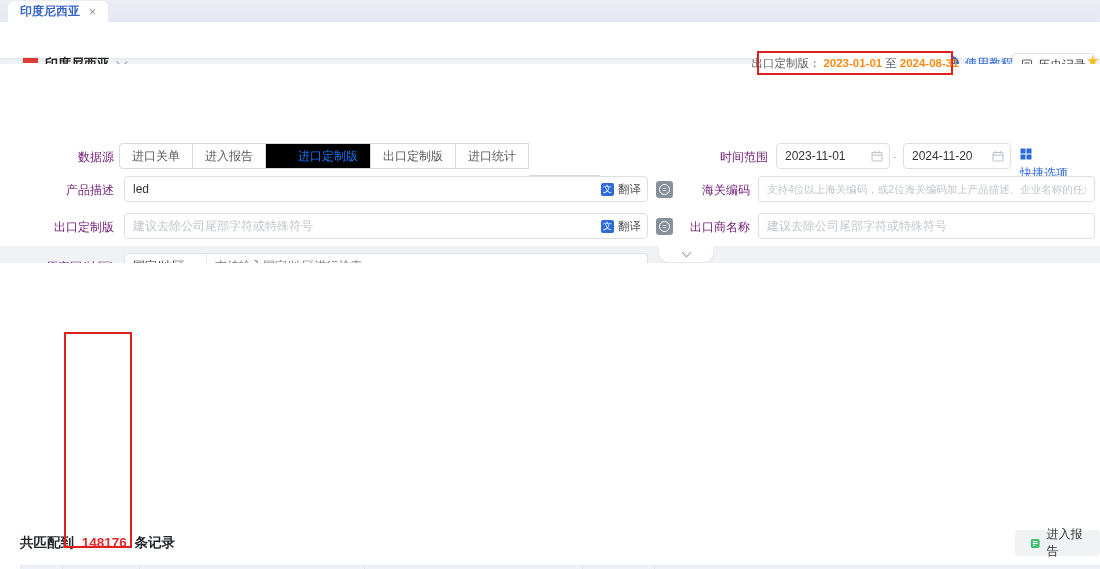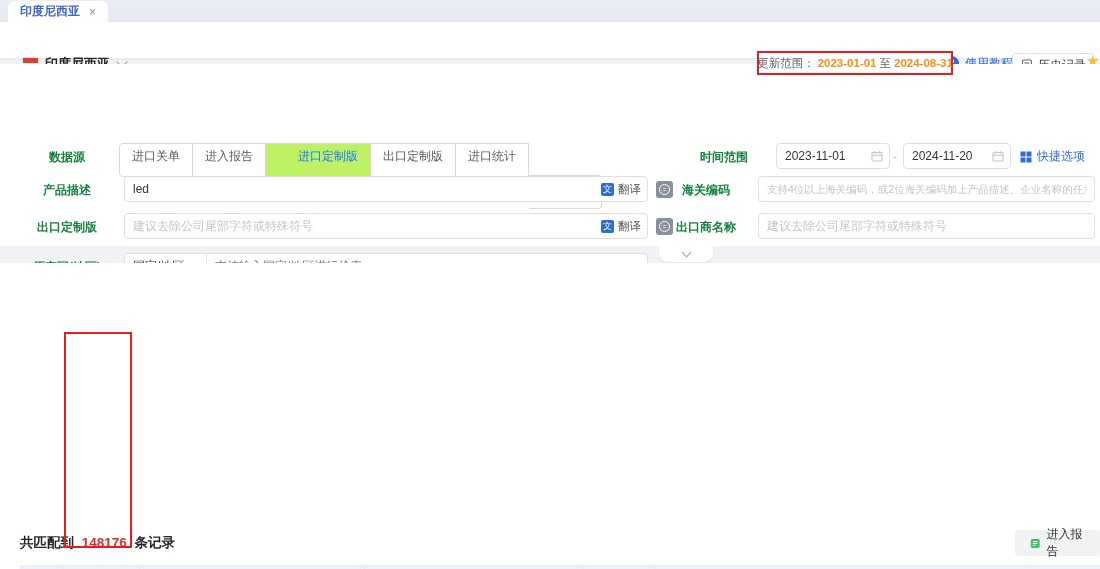--- a/index.html
+++ b/index.html
@@ -24,45 +24,45 @@
   .histbtn{position:absolute;left:1012px;top:31px;height:22px;display:inline-flex;align-items:center;gap:5px;
            padding:0 8px;border:1px solid #dcdfe6;border-radius:4px;background:#fff;color:#333;}
   .star{position:absolute;left:1086px;top:30px;color:#f6bd2b;font-size:15px;}
   
   .updatebox{position:absolute;left:757px;top:51px;width:196px;height:24px;border:2px solid #e01f1f;background:#fff;
              box-sizing:border-box;display:flex;align-items:center;justify-content:center;gap:3px;z-index:30;
              font-size:11.5px;color:#606266;white-space:nowrap;}
   .updatebox .odate{color:#fa8c16;font-weight:bold;}
   
   .formpanel{position:absolute;left:0;top:64px;width:1100px;height:182px;background:#fff;}
-  .flabel{position:absolute;color:#15803d;text-align:center;line-height:14px;white-space:nowrap;font-weight:bold;}
+  .flabel{position:absolute;color:#701a75;text-align:right;line-height:14px;white-space:nowrap;}
   .seg{position:absolute;left:119px;top:79px;display:flex;}
-  .seg .sbtn{height:34px;line-height:24px;padding:0 12px;border:1px solid #d9d9d9;border-left:none;background:#fff;
+  .seg .sbtn{height:26px;line-height:24px;padding:0 12px;border:1px solid #d9d9d9;border-left:none;background:#fff;
              color:#595959;box-sizing:border-box;cursor:pointer;white-space:nowrap;}
   .seg .sbtn:first-child{border-left:1px solid #d9d9d9;border-radius:4px 0 0 4px;}
   .seg .sbtn:last-child{border-radius:0 4px 4px 0;margin-top:32px;}
-  .seg .sbtn.active{background:#bef264;color:#1677ff;padding-left:32px;}
+  .seg .sbtn.active{background:#000000;color:#1677ff;padding-left:32px;}
   .inp{height:26px;border:1px solid #dcdfe6;border-radius:4px;background:#fff;box-sizing:border-box;
        font-family:inherit;font-size:12px;color:#333;padding:0 8px;outline:none;}
   .inp::placeholder{color:#c0c4cc;}
   .iwrap{position:absolute;}
   .iwrap .inp{width:100%;}
   .trans{position:absolute;right:7px;top:6px;display:flex;align-items:center;gap:4px;cursor:pointer;}
   .ticon{width:13px;height:13px;background:#2e6bd8;border-radius:2px;color:#fff;font-size:9px;display:flex;
          align-items:center;justify-content:center;}
   .tlabel{color:#555;font-size:11.5px;}
   .syn{position:absolute;width:17px;height:17px;border-radius:3px;background:#8a909a;display:flex;align-items:center;
        justify-content:center;cursor:pointer;}
   .syn .c{width:9px;height:9px;border:1px solid #fff;border-radius:50%;color:#fff;font-size:7px;line-height:9px;
           text-align:center;}
   .datewrap{position:absolute;}
   .datewrap .inp{width:100%;padding-right:24px;}
   .calic{position:absolute;right:7px;top:7px;}
   .dash{position:absolute;color:#c0c4cc;}
-  .quick{position:absolute;left:1020px;top:84px;display:flex;align-items:center;gap:5px;color:#2e6bd8;cursor:pointer;}
+  .quick{position:absolute;left:1020px;top:84px;display:flex;gap:5px;color:#2e6bd8;cursor:pointer;flex-direction:column;}
   .origin{position:absolute;left:124px;top:189px;width:524px;height:26px;border:1px solid #dcdfe6;border-radius:4px;
           background:#fff;box-sizing:border-box;display:flex;align-items:center;}
   .orig-sel{width:82px;height:100%;border-right:1px solid #e4e7ed;display:flex;align-items:center;
             justify-content:space-between;padding:0 8px;box-sizing:border-box;cursor:pointer;}
   .orig-sel .chev{width:5px;height:5px;}
   .orig-ph{flex:1;padding:0 8px;color:#c0c4cc;border:none;outline:none;font-family:inherit;font-size:12px;background:transparent;}
   .orig-chev{margin-right:9px;}
   .checks{position:absolute;left:20px;top:207px;display:flex;gap:18px;align-items:center;}
   .chk{display:flex;align-items:center;gap:6px;cursor:pointer;}
   .cbx{width:13px;height:13px;border:1px solid #cdd0d6;border-radius:2px;background:#fff;box-sizing:border-box;}
@@ -115,21 +115,21 @@
         <line x1="3.5" y1="4" x2="8.5" y2="4" stroke="#5f6673" stroke-width="1.1"></line>
         <line x1="3.5" y1="6.5" x2="8.5" y2="6.5" stroke="#5f6673" stroke-width="1.1"></line>
         <line x1="3.5" y1="9" x2="6.5" y2="9" stroke="#5f6673" stroke-width="1.1"></line>
       </svg>
       <span>历史记录</span>
     </div>
     <span class="star">★</span>
   </div>
 
   <div class="updatebox">
-    <span>更新范围：</span>
+    <span>出口定制版：</span>
     <span class="odate">2023-01-01</span>
     <span>至</span>
     <span class="odate">2024-08-31</span>
   </div>
 
   <div class="formpanel">
 
     <div class="flabel" style="left:20px;top:86px;width:94px;">数据源</div>
     <div class="seg" id="seg-group">
         <span class="sbtn">进口关单</span>

